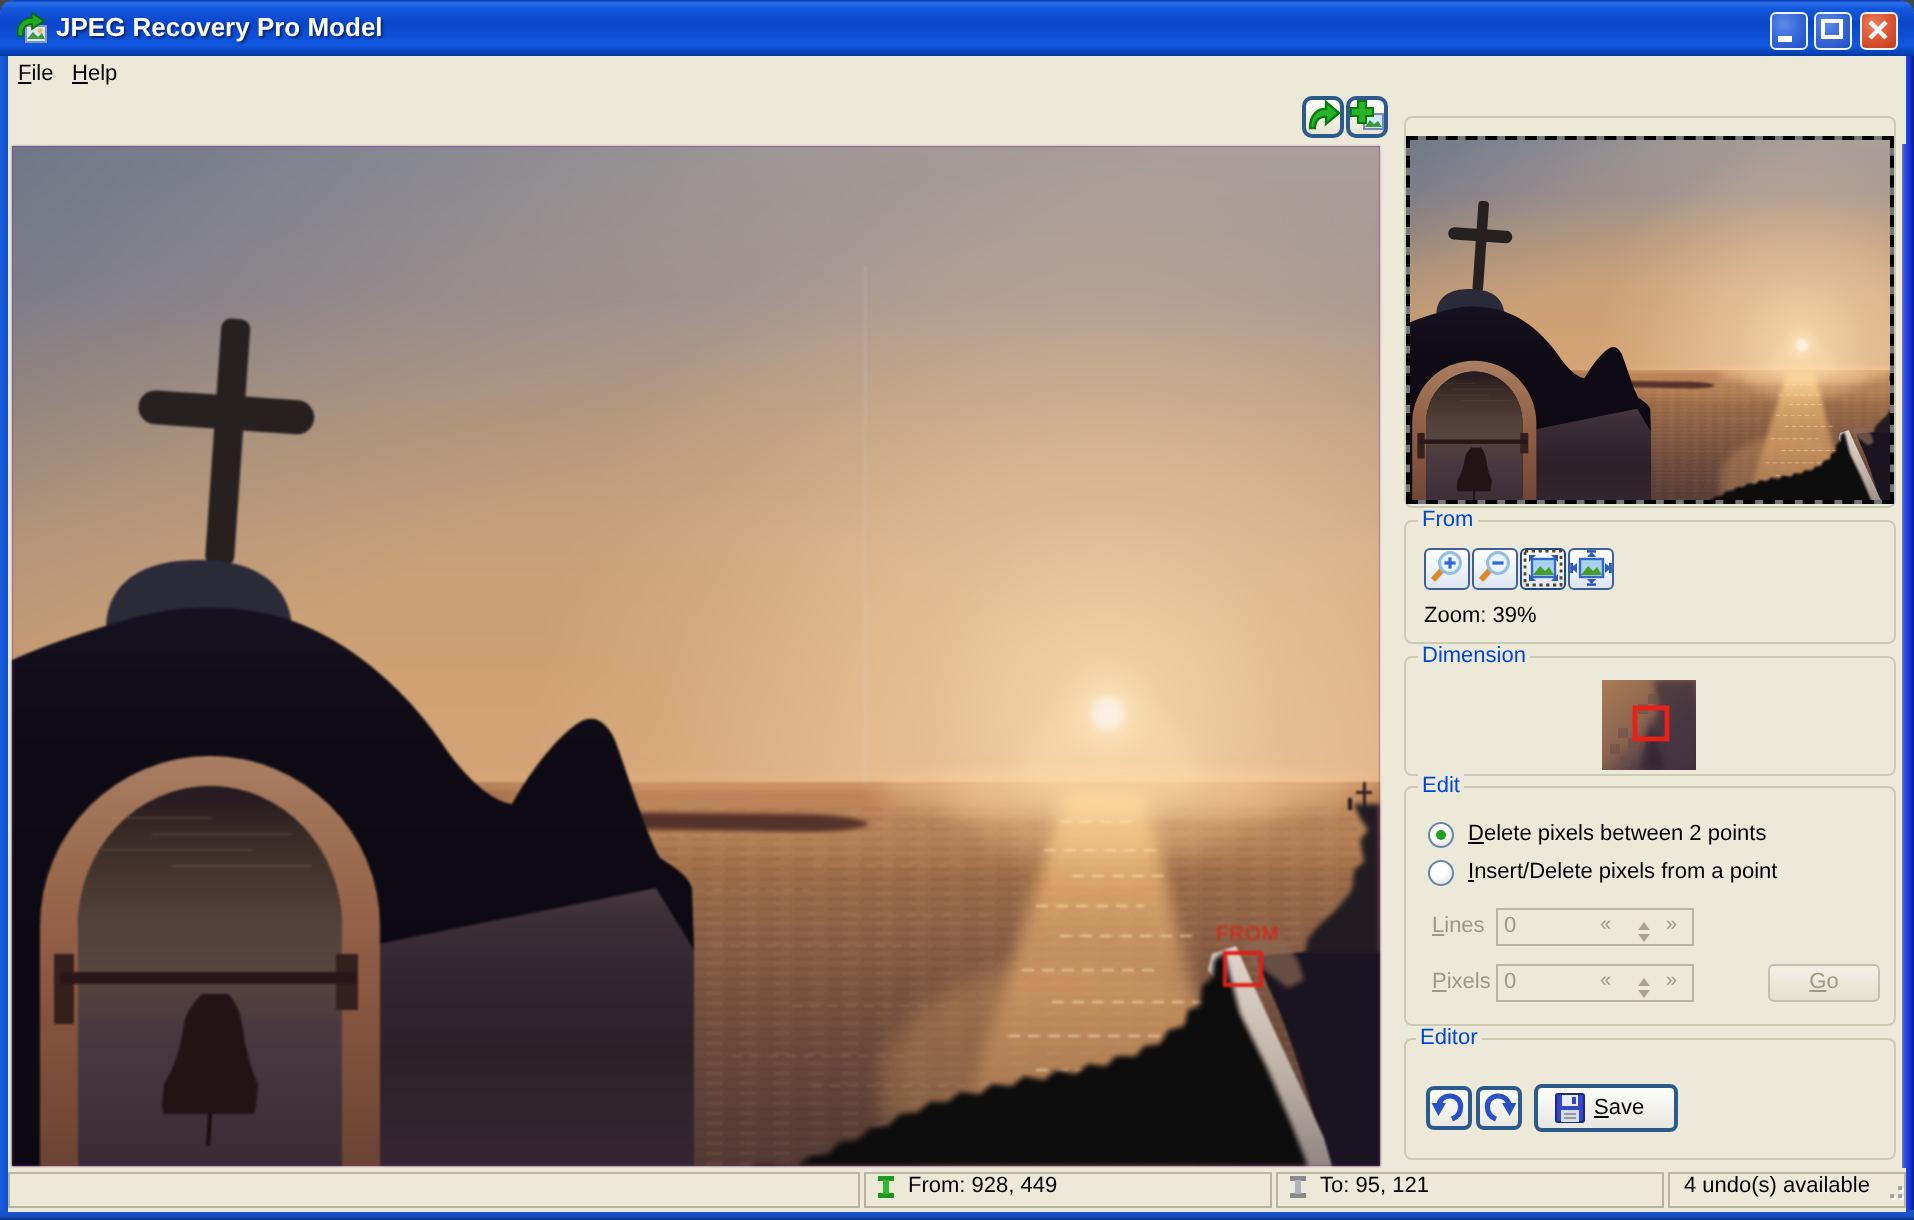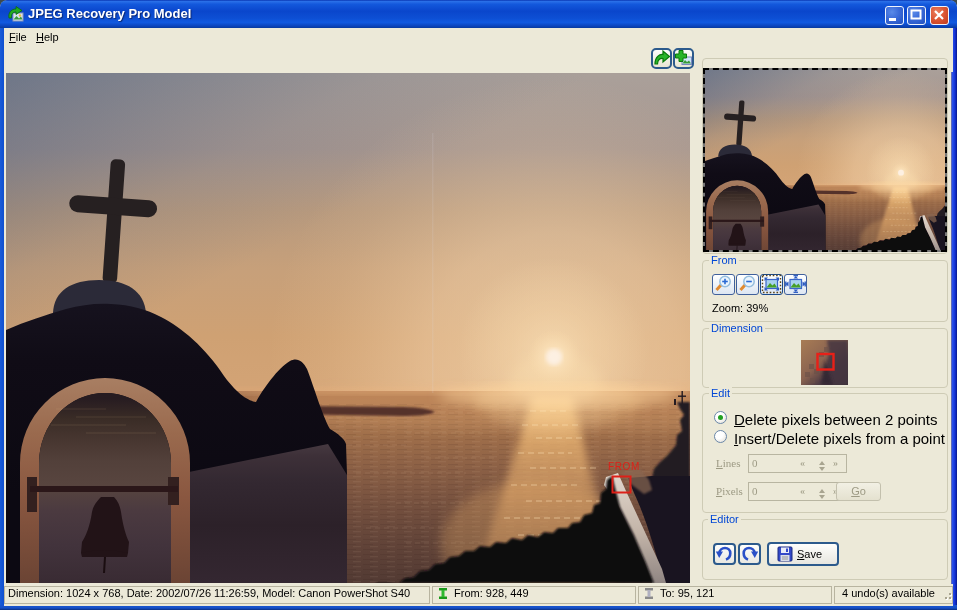--- a/index.html
+++ b/index.html
@@ -39,24 +39,24 @@
   
   .gb{position:absolute;border:1px solid #cecbb5;border-radius:4px;box-sizing:border-box;}
   .gblbl{position:absolute;font-size:11px;color:#0046d5;background:#ece9d8;padding:0 2px;}
   #navthumb{position:absolute;left:703px;top:68px;width:244px;height:184px;border:2px dashed #000;box-sizing:border-box;background:#777;}
   .zbtn{position:absolute;width:23px;height:21px;border:1px solid #40609c;border-radius:3px;box-sizing:border-box;
         background:linear-gradient(180deg,#ffffff,#dde6f2);}
   #zoomtext{position:absolute;left:712px;top:302px;font-size:11px;color:#000;}
   
   .radio{position:absolute;width:13px;height:13px;border-radius:50%;border:1px solid #6a87a8;box-sizing:border-box;
          background:radial-gradient(circle at 35% 30%,#ffffff 40%,#ddd8ce);}
-  .rlbl{position:absolute;font-size:15px;color:#000;}
-  .dlbl{position:absolute;font-size:11px;color:#9d9a84;font-family:Liberation Serif, serif;}
+  .rlbl{position:absolute;font-size:11px;color:#000;}
+  .dlbl{position:absolute;font-size:11px;color:#9d9a84;}
   .dfield{position:absolute;width:99px;height:19px;border:1px solid #b8b5a1;box-sizing:border-box;background:#ece9d8;}
-  #gobtn{position:absolute;left:836px;top:482px;width:45px;height:19px;border:1px solid #c3c0ad;border-radius:3px;box-sizing:border-box;
+  #gobtn{position:absolute;left:884px;top:482px;width:56px;height:19px;border:1px solid #c3c0ad;border-radius:3px;box-sizing:border-box;
          background:linear-gradient(180deg,#f2f0e4,#e4e1cf);font-size:11px;color:#9d9a84;text-align:center;line-height:17px;}
   
   .obtn{position:absolute;width:23px;height:22px;border:2px solid #2c5a8c;border-radius:4px;box-sizing:border-box;
         background:linear-gradient(180deg,#fefefc,#e9e8e2);}
   #savebtn{position:absolute;left:767px;top:542px;width:72px;height:24px;border:2px solid #2c5a8c;border-radius:4px;box-sizing:border-box;
         background:linear-gradient(180deg,#fefefc,#e7e6df);font-size:11px;color:#000;}
   
   #statusbar{position:absolute;left:4px;top:584px;width:949px;height:22px;background:#ece9d8;font-size:11px;color:#000;}
   .spanel{position:absolute;top:2px;height:18px;border:1px solid #b8b4a0;box-sizing:border-box;}
   .stext{position:absolute;top:3px;font-size:11px;white-space:nowrap;}
@@ -418,21 +418,20 @@
  <rect x="4" y="1.5" width="8" height="5.5" fill="#e8ecf8"></rect>
  <rect x="9" y="2.5" width="2" height="3.5" fill="#3348c8"></rect>
  <rect x="3.5" y="9" width="9" height="6" fill="#d8dce8"></rect>
  <line x1="5" y1="11" x2="11" y2="11" stroke="#888" stroke-width="0.8"></line>
  <line x1="5" y1="13" x2="11" y2="13" stroke="#888" stroke-width="0.8"></line>
 </svg>
 <span style="position:absolute;left:797px;top:548px;font-size:11px;"><u>S</u>ave</span>
 
 <div id="statusbar">
   <div class="spanel" style="left:0px;width:426px;"></div>
-  <span class="stext" style="left:4px;">Dimension: 1024 x 768, Date: 2002/07/26 11:26:59, Model: Canon PowerShot S40</span>
   <div class="spanel" style="left:428px;width:204px;"></div>
   <svg style="position:absolute;left:433px;top:3px;" width="12" height="13">
  <rect x="2" y="1" width="8" height="2.5" fill="#1a9a1a"></rect>
       <rect x="2" y="9.5" width="8" height="2.5" fill="#1a9a1a"></rect>
  <rect x="4.5" y="3" width="3" height="7" fill="#30b830"></rect>
 </svg>
 <span class="stext" style="left:450px;">From: 928, 449</span>
   <div class="spanel" style="left:634px;width:194px;"></div>
   <svg style="position:absolute;left:639px;top:3px;" width="12" height="13">
  <rect x="2" y="1" width="8" height="2.5" fill="#8a8a8a"></rect>

